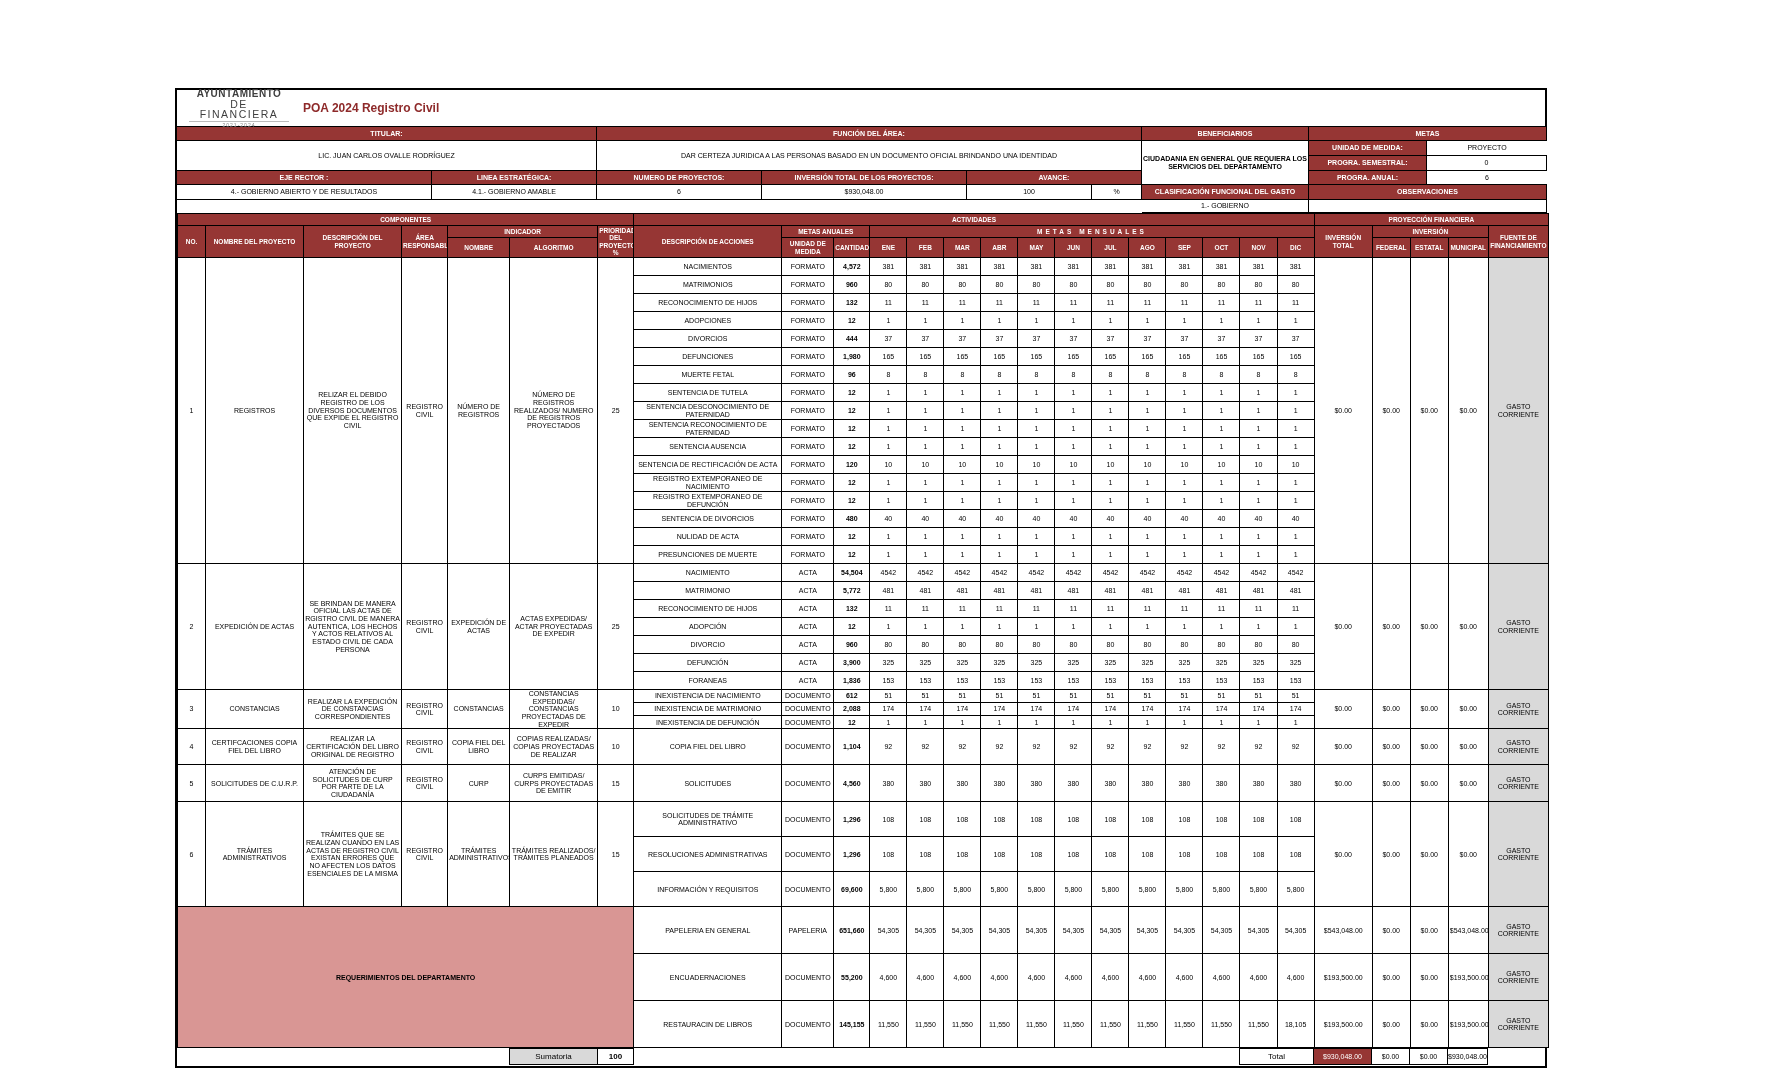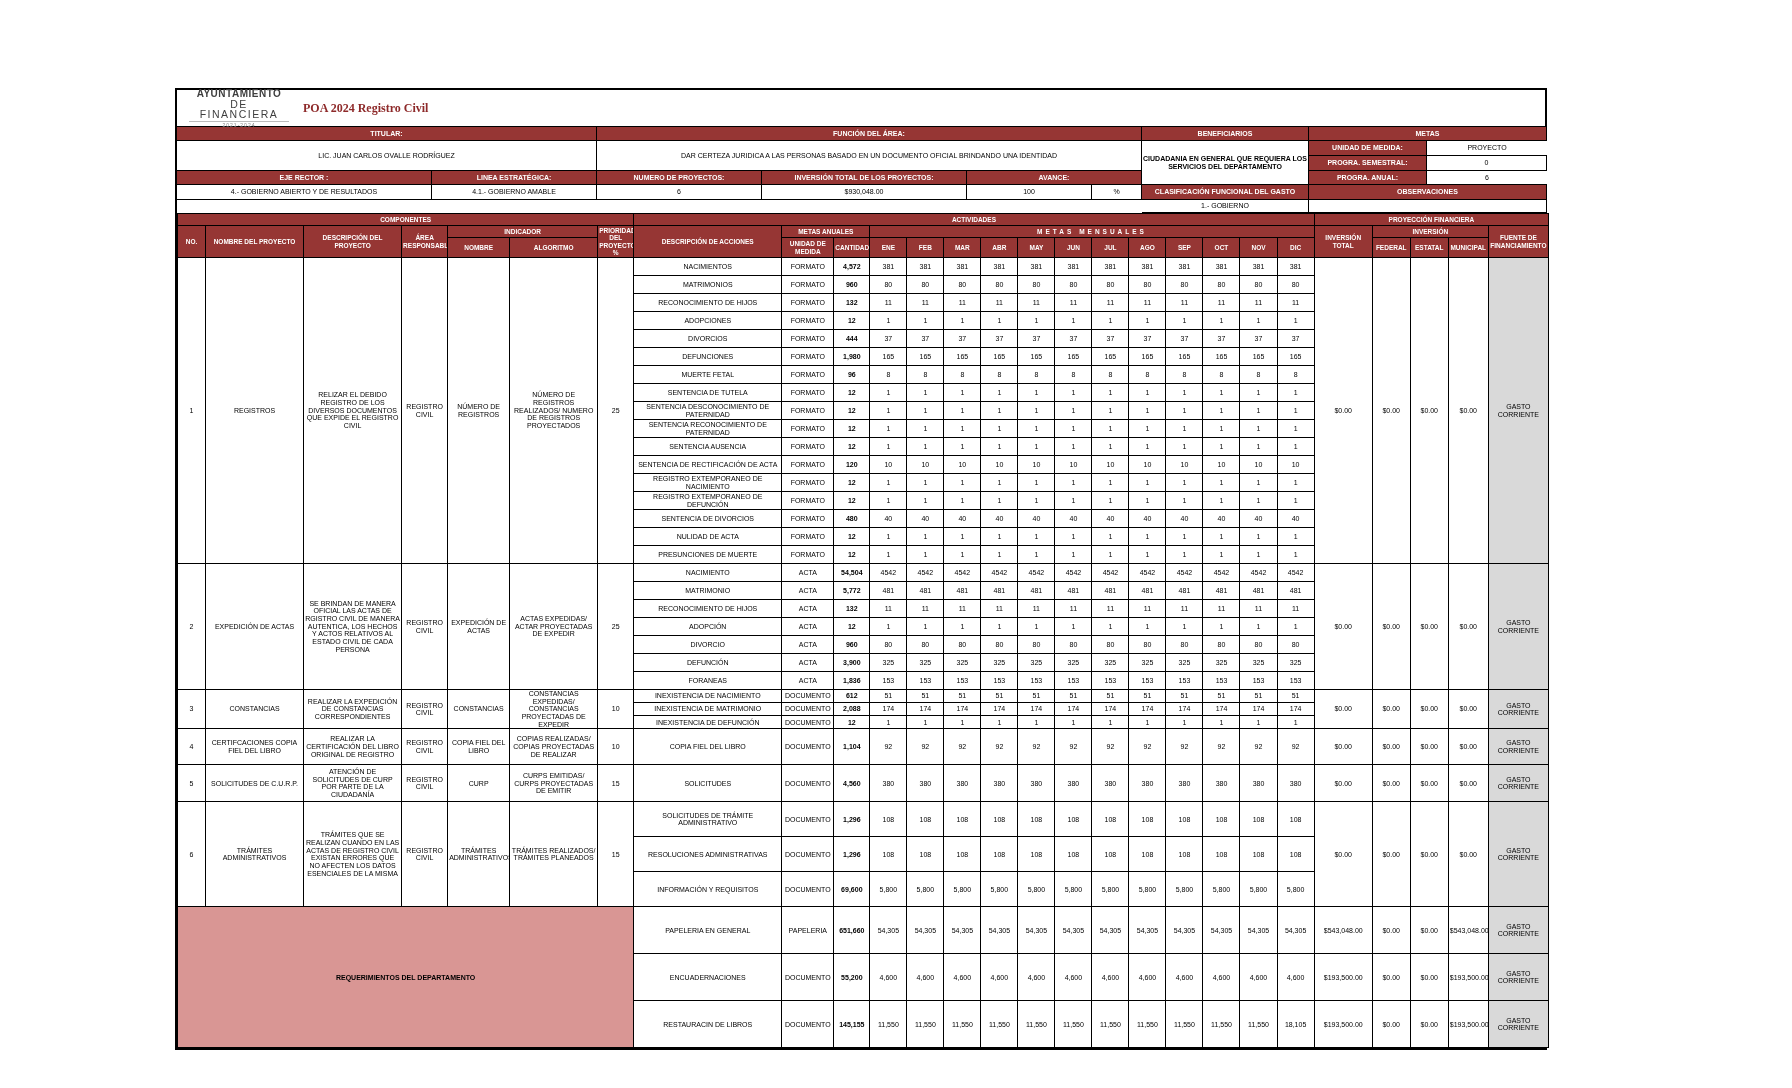--- a/index.html
+++ b/index.html
@@ -7,21 +7,21 @@
     font-family: "Liberation Sans", sans-serif; color:#000; }
   .sheet { position: absolute; left: 175px; top: 88px; width: 1372px;
     border: 2px solid #000; background:#fff; }
 
   
   .logo-band { height: 36px; display:flex; align-items:center; }
   .logo { margin-left: 12px; width: 100px; text-align:center; }
   .logo-l1 { font-size: 10px; font-weight: bold; letter-spacing: .5px; color:#3f3f3f; line-height:1; }
   .logo-l2 { font-size: 10.5px; letter-spacing: 1.5px; color:#3f3f3f; line-height:1; }
   .logo-years { font-size: 5px; color:#7f7f7f; letter-spacing:1px; border-top:1px solid #bbb; margin-top:1px; }
-  .doc-title { margin-left: 14px; font-size: 12px; font-weight: bold; color: #8e2a2a; font-family: Liberation Serif, serif; }
+  .doc-title { margin-left: 14px; font-size: 12px; font-weight: bold; color: #8e2a2a; }
 
   
   .ig { display: grid; border-top: 1px solid #000;
     grid-template-columns: 255px 165px 165px 205px 125px 50px 167px 118px 120px;
     grid-template-rows: 14px 15px 15px 14px 15px 13px; }
   .ig > div { border-right: 1px solid #000; border-bottom: 1px solid #000;
     display:flex; align-items:center; justify-content:center; text-align:center;
     font-size: 7px; line-height:1.05; overflow:hidden; background:#fff; }
   .ig > div:nth-child(9n) { border-right:none; }
   .mh { background:#963634 !important; color:#fff; font-weight:bold; }
@@ -861,13 +861,22 @@
           <td class="mon">18,105</td>
           <td class="money">$193,500.00</td>
           <td class="money">$0.00</td>
           <td class="money">$0.00</td>
           <td class="money">$193,500.00</td>
           <td class="fuente">GASTO CORRIENTE</td>
         </tr>
       </tbody>
   </table>
 
+  <div class="footer">
+    <div class="fbox gray f-sum-label">Sumatoria</div>
+    <div class="fbox f-sum-val">100</div>
+    <div class="fbox f-tot-label">Total</div>
+    <div class="fbox maroon f-tot-inv">$930,048.00</div>
+    <div class="fbox f-tot-fed">$0.00</div>
+    <div class="fbox f-tot-est">$0.00</div>
+    <div class="fbox f-tot-mun">$930,048.00</div>
+  </div>
 </div>
 
 </body></html>

